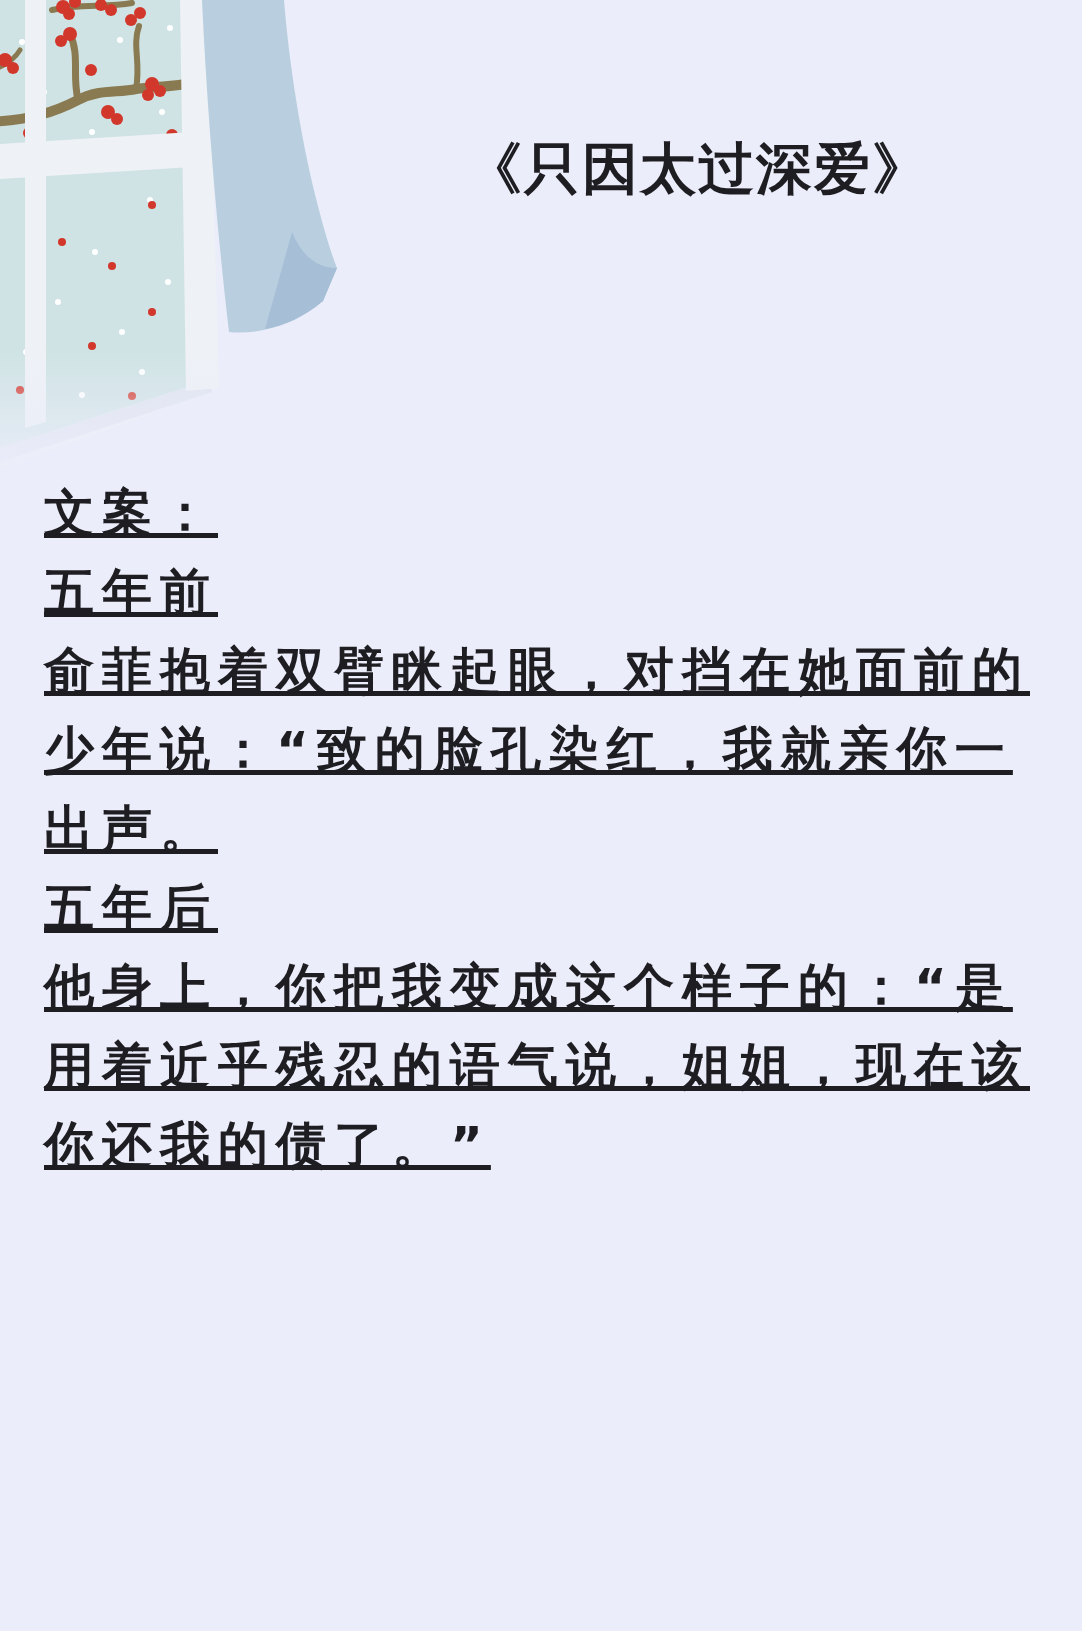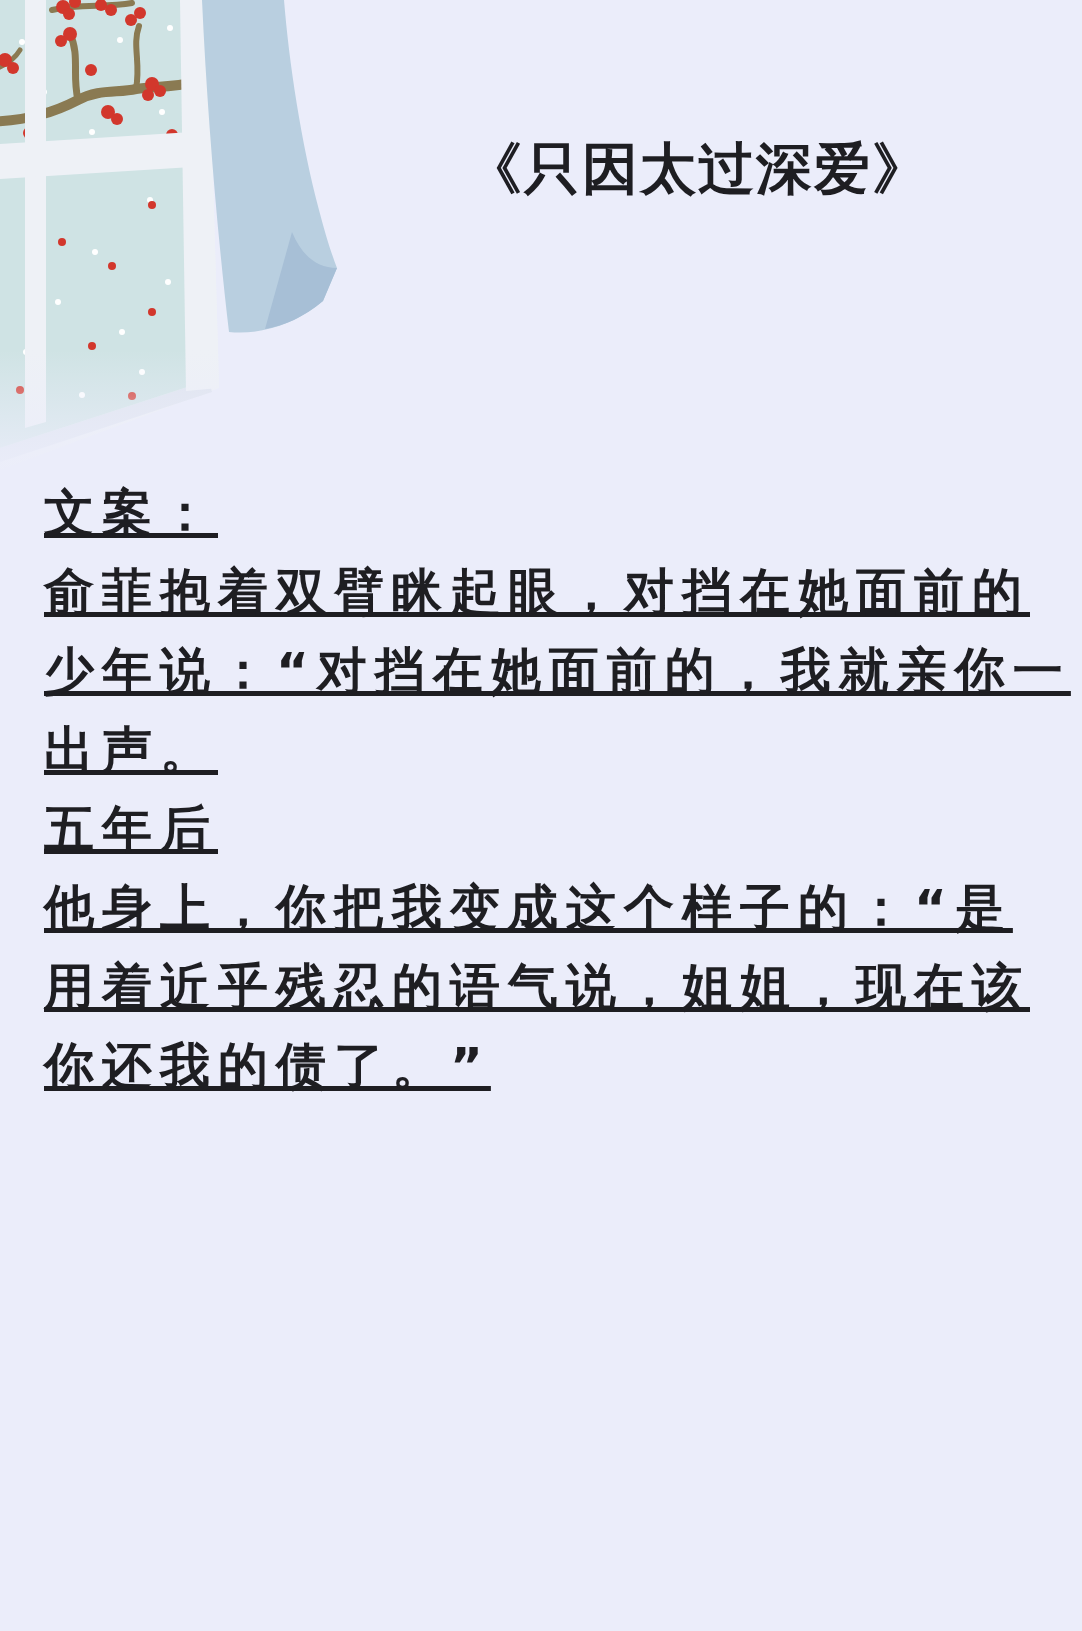--- a/index.html
+++ b/index.html
@@ -136,22 +136,23 @@
       <path class="curtainshadow" d="M292,232 C302,256 317,268 337,268 L323,301 C304,317 284,326 265,329 Z"></path>
     </g>
   </svg>
 
   <div class="fade"></div>
 
   <div class="title">《只因太过深爱》</div>
 
   <div class="body">
     <div class="line">文案：</div>
+    <div class="line">五年前</div>
     <div class="line">俞菲抱着双臂眯起眼，对挡在她面前的</div>
-    <div class="line">少年说：“对挡在她面前的，我就亲你一</div>
+    <div class="line">少年说：“致的脸孔染红，我就亲你一</div>
     <div class="line">出声。</div>
     <div class="line">五年后</div>
     <div class="line">他身上，你把我变成这个样子的：“是</div>
     <div class="line">用着近乎残忍的语气说，姐姐，现在该</div>
     <div class="line">你还我的债了。”</div>
   </div>
 
 </div>
 
 </body></html>

